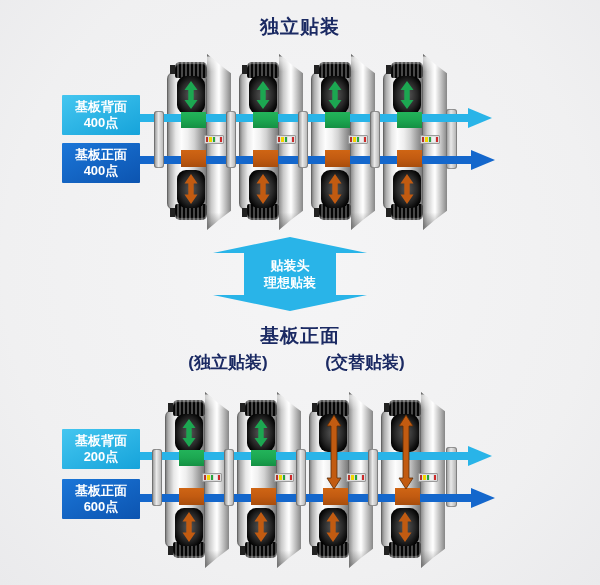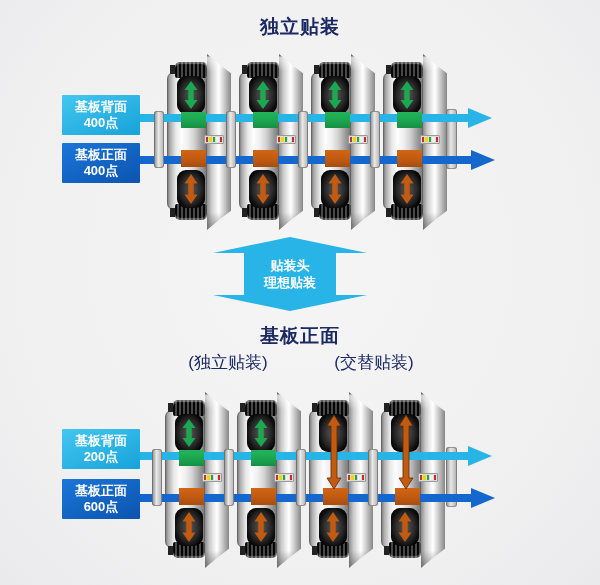--- a/index.html
+++ b/index.html
@@ -6,23 +6,23 @@
   #stage{
     position:relative;width:600px;height:585px;overflow:hidden;
     background:radial-gradient(ellipse at 50% 45%, #f5f5f6 0%, #f0f0f1 70%, #eaeaec 100%);
     font-family:"Liberation Sans","DejaVu Sans",sans-serif;
   }
   .title{position:absolute;left:0;width:600px;text-align:center;
     font-size:19px;font-weight:700;color:var(--navy,#1b2a63);letter-spacing:1px;}
   .title-top{top:14px}
   .title-bottom{top:323px}
   .subtitle{position:absolute;top:351px;width:170px;text-align:center;
-    font-size:17px;font-weight:400;color:var(--navy,#1b2a63);}
+    font-size:17px;font-weight:700;color:var(--navy,#1b2a63);}
   .subtitle-left{left:143px}
-  .subtitle-right{left:289px}
+  .subtitle-right{left:280px}
 
   .info-box{position:absolute;left:62px;width:78px;height:40px;z-index:4;
     display:flex;flex-direction:column;align-items:center;justify-content:center;
     color:#fff;font-weight:700;font-size:13px;line-height:16px;border-radius:1px;}
   .box-cyan{background:linear-gradient(155deg,var(--box-cyan-from,#44c6f0),var(--box-cyan-to,#16a3da));}
   .box-blue{background:linear-gradient(155deg,var(--box-blue-from,#1b76d8),var(--box-blue-to,#0c54b0));}
   .b-top-back{top:95px}.b-top-front{top:143px}
   .b-bottom-back{top:429px}.b-bottom-front{top:479px}
 
   .flow{position:absolute;left:140px;height:8px;z-index:2;}

